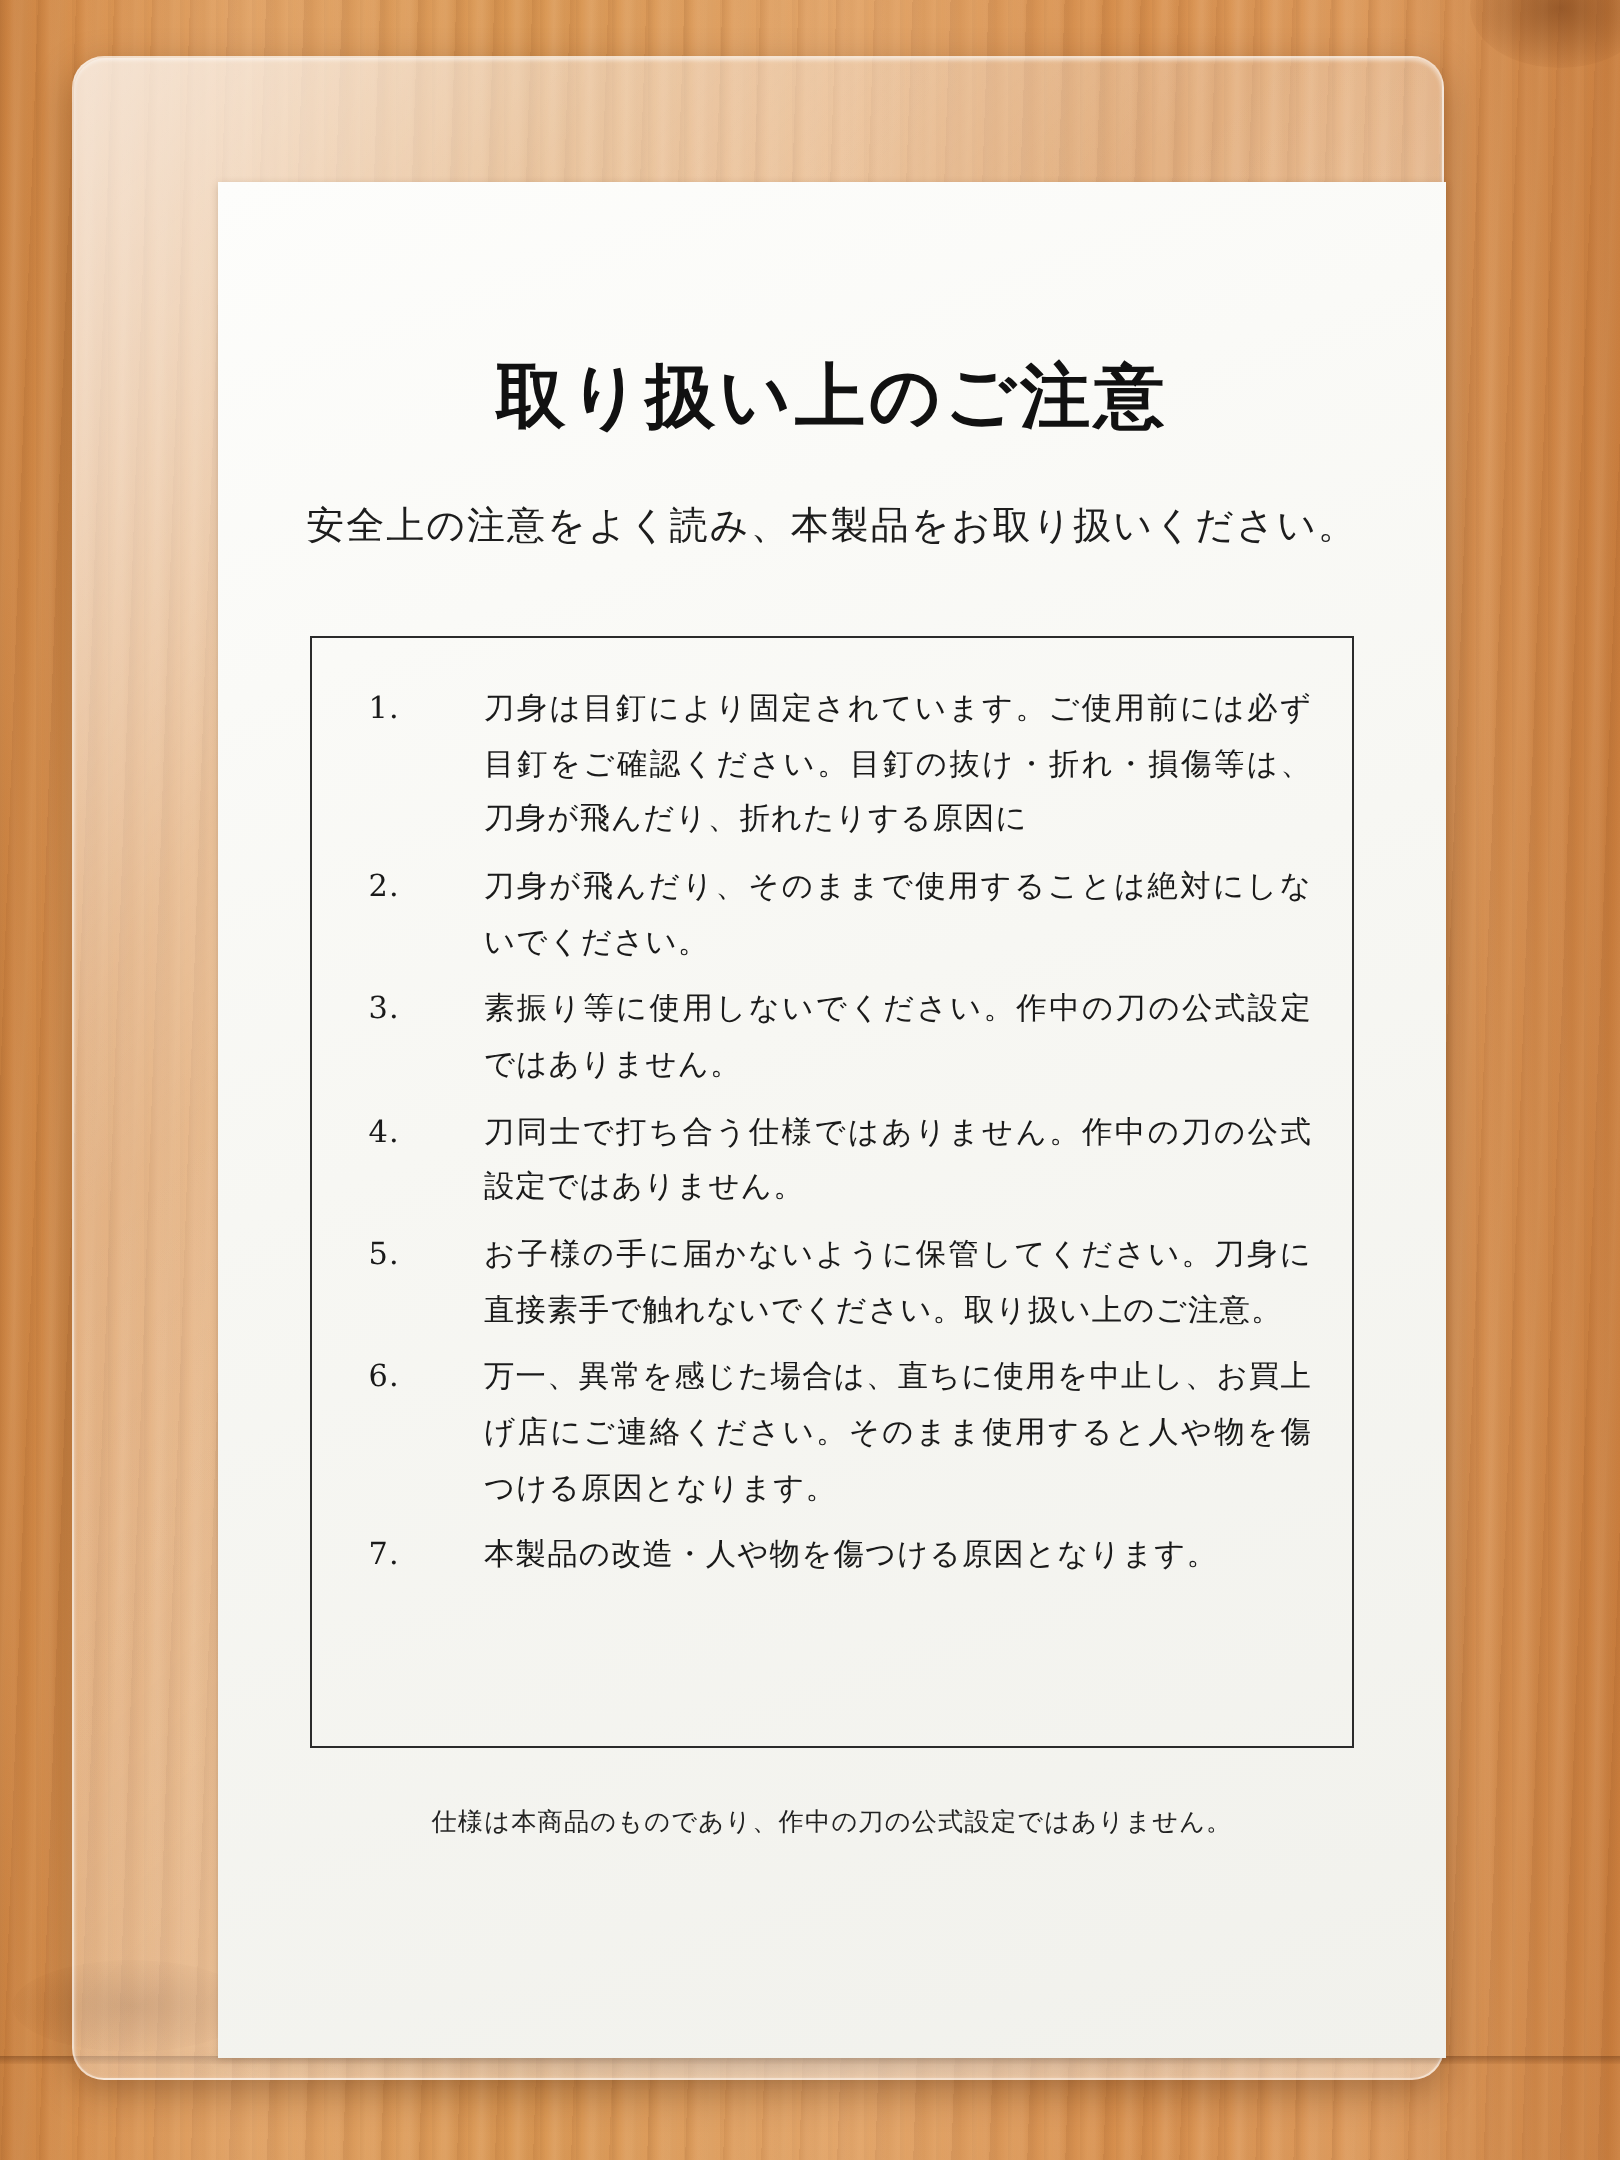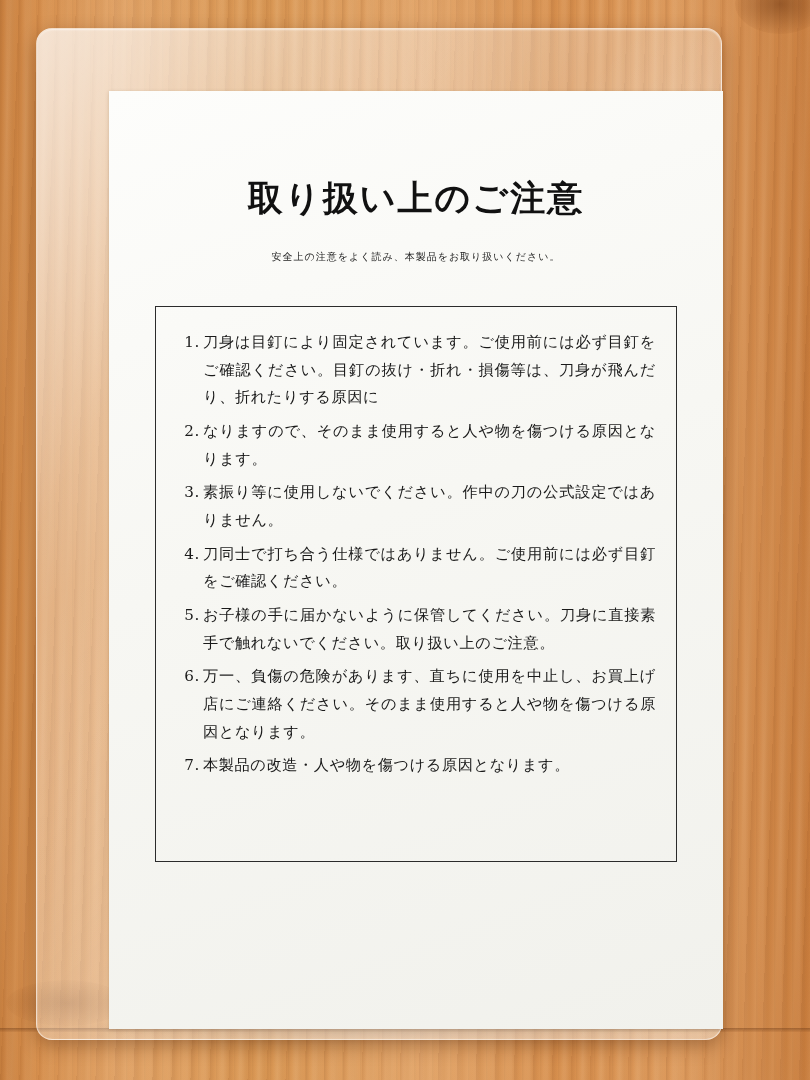--- a/index.html
+++ b/index.html
@@ -124,21 +124,21 @@
     font-weight: 700;
     letter-spacing: 2px;
     font-family: "DejaVu Serif", "Liberation Serif", serif;
     color: #111;
   }
 
   .subtitle {
     margin: 0;
     padding-top: 28px;
     text-align: center;
-    font-size: 10px;
+    font-size: 19px;
     letter-spacing: 1px;
     color: #1d1d1d;
     font-family: "DejaVu Serif", "Liberation Serif", serif;
   }
 
   .notice-box {
     margin: 42px 12px 0 12px;
     border: 1px solid #2b2b2b;
     padding: 22px 20px 20px 18px;
     box-sizing: border-box;
@@ -161,20 +161,21 @@
   }
   .notice-num {
     flex: 0 0 auto;
     width: 26px;
     text-align: right;
     padding-right: 3px;
   }
   .notice-text {
     flex: 1 1 auto;
     text-align: justify;
+    margin-left: 39px;
   }
 
   .footnote {
     position: absolute;
     left: 0;
     right: 0;
     bottom: 96px;
     text-align: center;
     font-size: 12.6px;
     letter-spacing: 0.6px;
@@ -217,48 +218,49 @@
         <div class="notice-box">
           <ul class="notice-list">
 
             <li class="notice-item">
               <span class="notice-num">1.</span>
               <span class="notice-text">刀身は目釘により固定されています。ご使用前には必ず目釘をご確認ください。目釘の抜け・折れ・損傷等は、刀身が飛んだり、折れたりする原因に</span>
             </li>
 
             <li class="notice-item">
               <span class="notice-num">2.</span>
-              <span class="notice-text">なりますので、そのまま使用すると人や物を傷つける原因となります。</span>
+              <span class="notice-text">刀身が飛んだり、そのままで使用することは絶対にしないでください。</span>
             </li>
 
             <li class="notice-item">
               <span class="notice-num">3.</span>
               <span class="notice-text">素振り等に使用しないでください。作中の刀の公式設定ではありません。</span>
             </li>
 
             <li class="notice-item">
               <span class="notice-num">4.</span>
-              <span class="notice-text">刀同士で打ち合う仕様ではありません。ご使用前には必ず目釘をご確認ください。</span>
+              <span class="notice-text">刀同士で打ち合う仕様ではありません。作中の刀の公式設定ではありません。</span>
             </li>
 
             <li class="notice-item">
               <span class="notice-num">5.</span>
               <span class="notice-text">お子様の手に届かないように保管してください。刀身に直接素手で触れないでください。取り扱い上のご注意。</span>
             </li>
 
             <li class="notice-item">
               <span class="notice-num">6.</span>
-              <span class="notice-text">万一、負傷の危険があります、直ちに使用を中止し、お買上げ店にご連絡ください。そのまま使用すると人や物を傷つける原因となります。</span>
+              <span class="notice-text">万一、異常を感じた場合は、直ちに使用を中止し、お買上げ店にご連絡ください。そのまま使用すると人や物を傷つける原因となります。</span>
             </li>
 
             <li class="notice-item">
               <span class="notice-num">7.</span>
               <span class="notice-text">本製品の改造・人や物を傷つける原因となります。</span>
             </li>
 
           </ul>
         </div>
 
+        <p class="footnote">仕様は本商品のものであり、作中の刀の公式設定ではありません。</p>
 
       </div>
     </div>
   </div>
 </div>
 
 </body></html>

